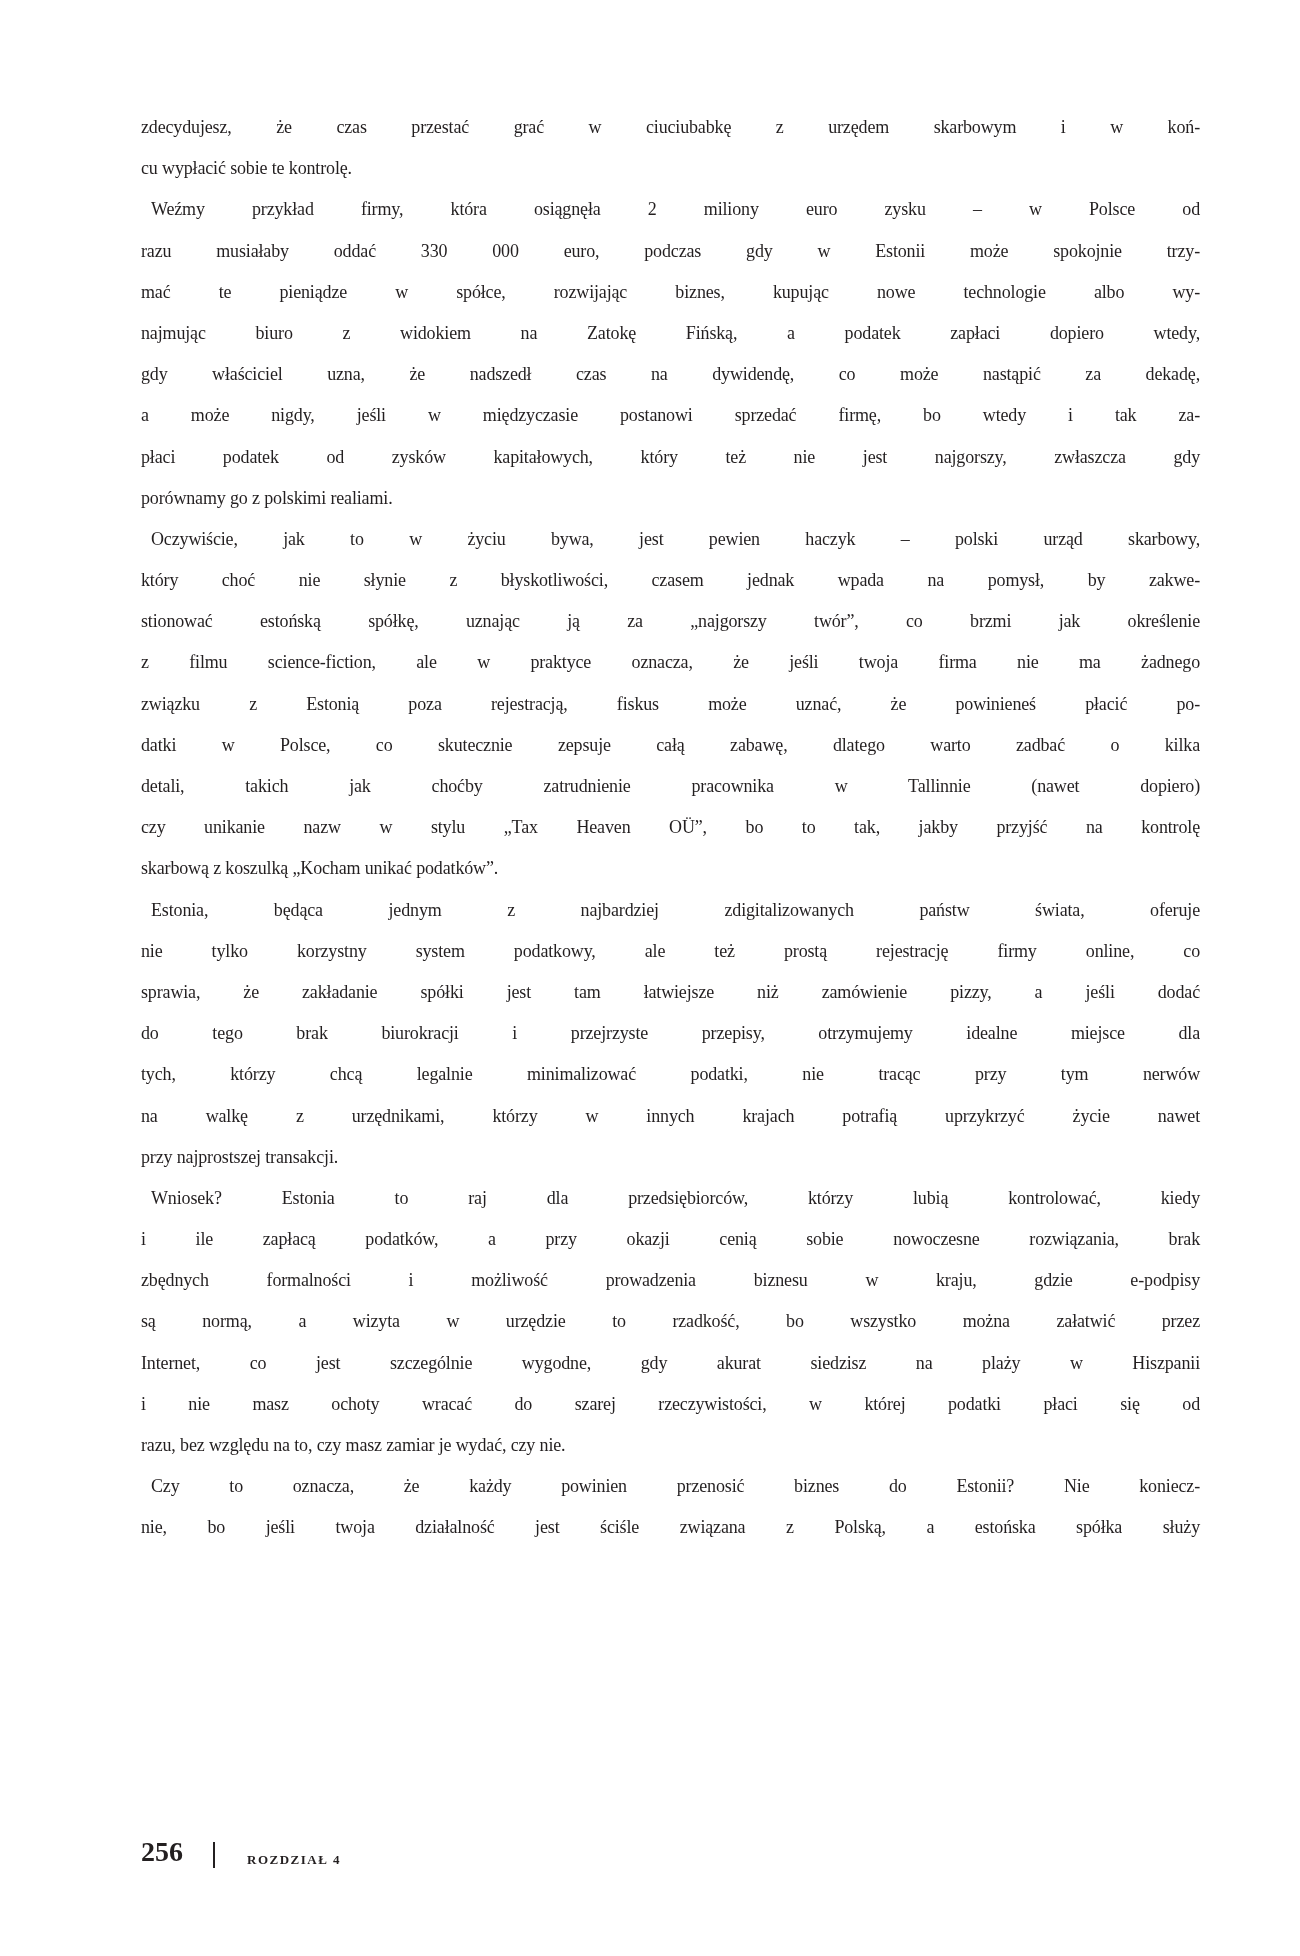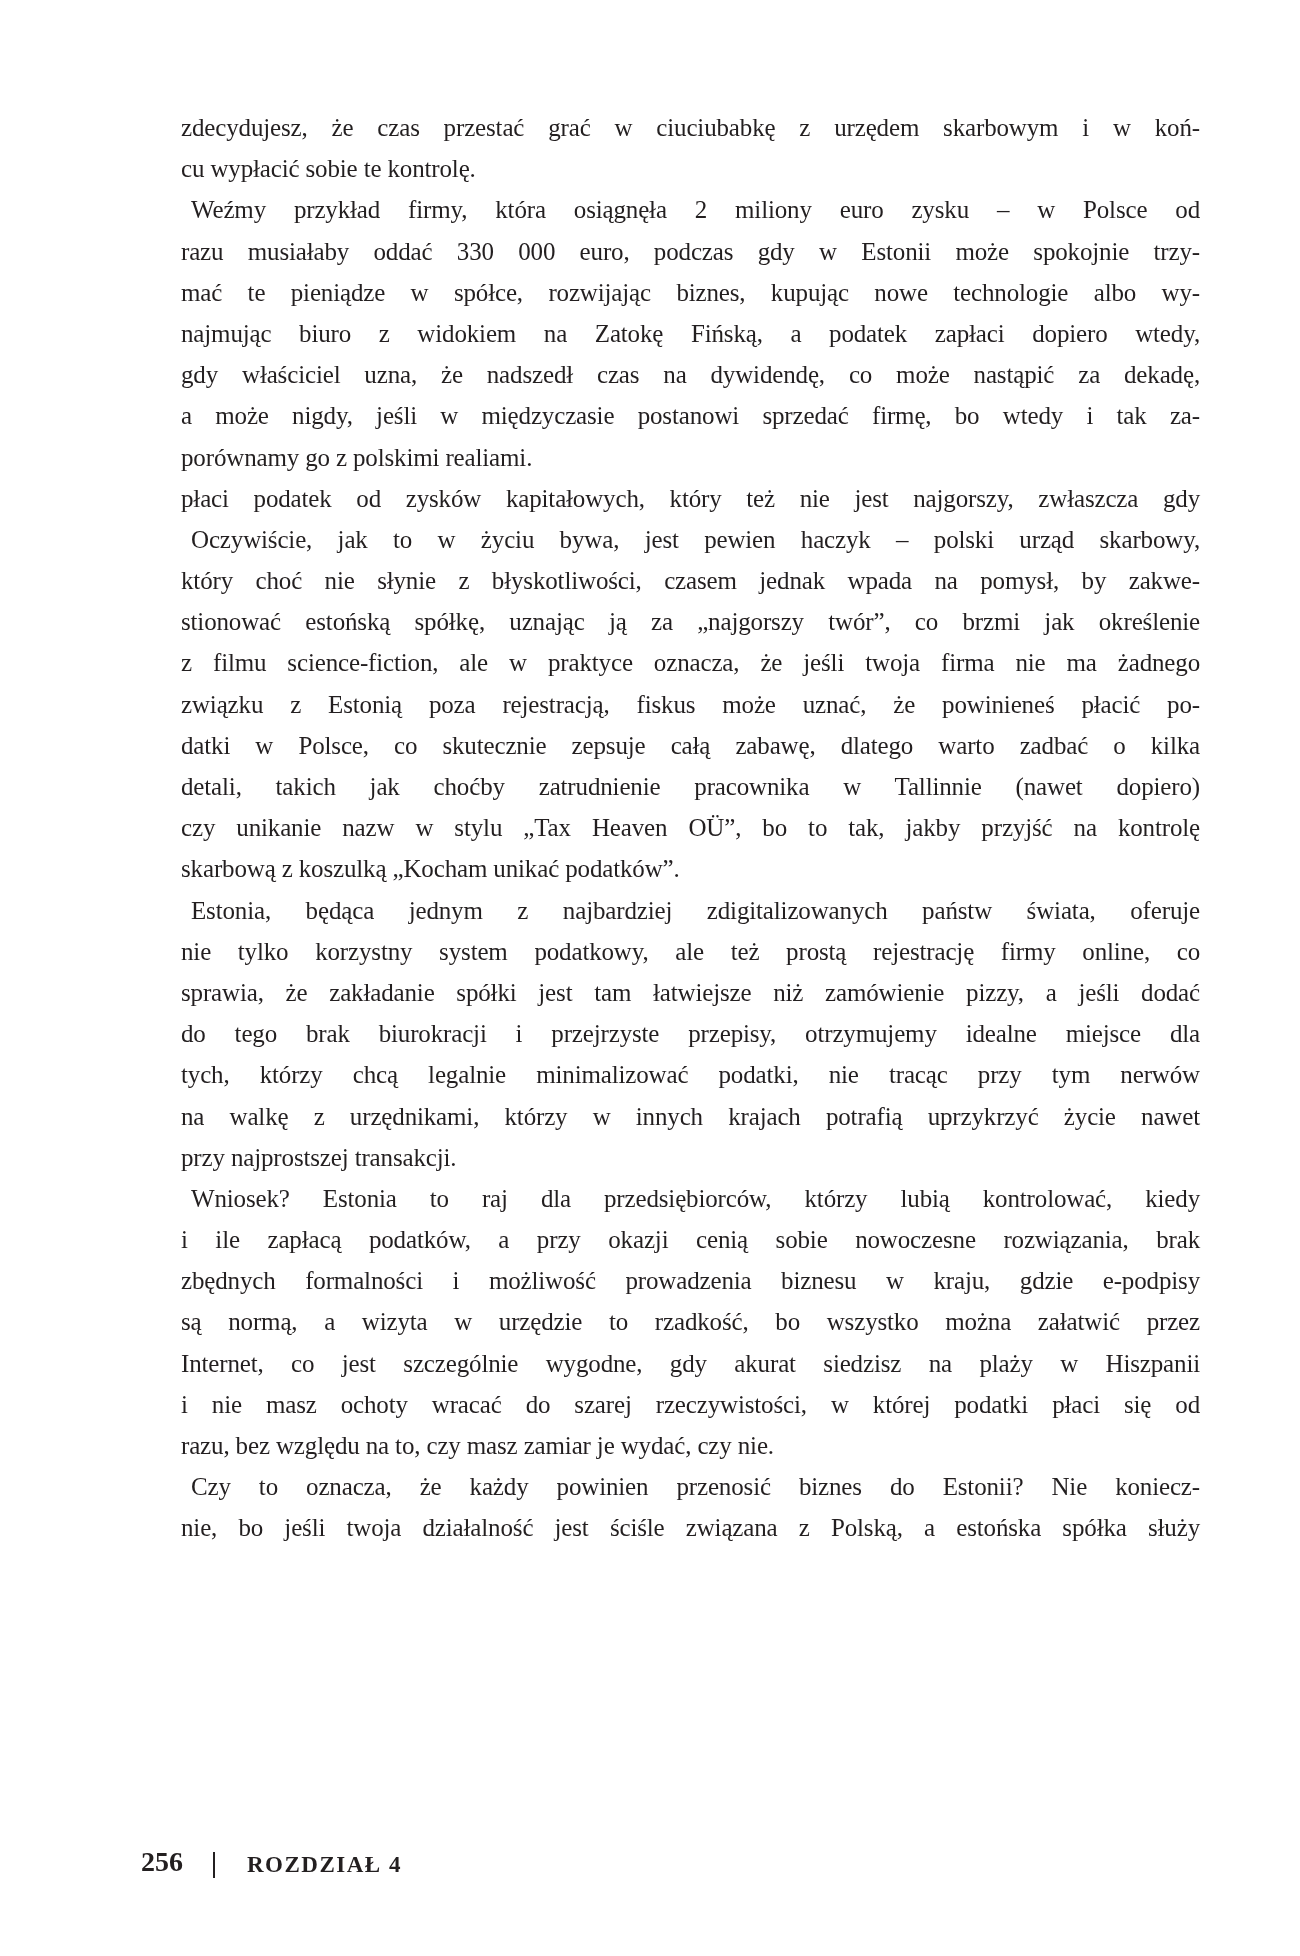--- a/index.html
+++ b/index.html
@@ -1,52 +1,51 @@
 <!DOCTYPE html>
 <html><head>
 <meta charset="utf-8">
 <style>
   html, body { margin: 0; padding: 0; background: #ffffff; }
   body { width: 1300px; height: 1956px; position: relative; overflow: hidden; }
   .page { position: absolute; left: 141px; top: 107px; width: 1059px; }
   .line {
     font-family: "Liberation Serif", "DejaVu Serif", serif;
-    font-size: 25px;
+    font-size: 18px;
     line-height: 41.2px;
     height: 41.2px;
     color: #231f20;
     white-space: nowrap;
     text-align: justify;
     text-align-last: justify;
     overflow: visible;
     letter-spacing: -0.15px;
-    margin-left: 40px;
   }
   .line.indent { padding-left: 10px; }
   .line.last { text-align-last: left; }
   .footer { position: absolute; left: 141px; top: 1808px; display: flex; align-items: flex-end;
             font-family: "Liberation Serif", "DejaVu Serif", serif; color: #231f20; }
   .page-num { font-size: 28px; font-weight: bold; }
   .sep { width: 2px; height: 26px; background: #231f20; margin-left: 30px; margin-right: 32px; }
-  .chapter { font-size: 23px; font-weight: bold; letter-spacing: 1.5px; font-variant: small-caps; margin-top: 44px; }
+  .chapter { font-size: 13px; font-weight: bold; letter-spacing: 1.5px; font-variant: small-caps; margin-top: 44px; }
 </style>
 </head>
 <body>
 
 <div class="page" id="page-body">
     <div class="line">zdecydujesz, że czas przestać grać w ciuciubabkę z urzędem skarbowym i w koń-</div>
     <div class="line last">cu wypłacić sobie te kontrolę.</div>
     <div class="line indent" style="padding-left: 10px;">Weźmy przykład firmy, która osiągnęła 2 miliony euro zysku – w Polsce od</div>
     <div class="line">razu musiałaby oddać 330 000 euro, podczas gdy w Estonii może spokojnie trzy-</div>
     <div class="line">mać te pieniądze w spółce, rozwijając biznes, kupując nowe technologie albo wy-</div>
     <div class="line">najmując biuro z widokiem na Zatokę Fińską, a podatek zapłaci dopiero wtedy,</div>
     <div class="line">gdy właściciel uzna, że nadszedł czas na dywidendę, co może nastąpić za dekadę,</div>
     <div class="line">a może nigdy, jeśli w międzyczasie postanowi sprzedać firmę, bo wtedy i tak za-</div>
+    <div class="line">płaci podatek od zysków kapitałowych, który też nie jest najgorszy, zwłaszcza gdy</div>
     <div class="line last">porównamy go z polskimi realiami.</div>
-    <div class="line">płaci podatek od zysków kapitałowych, który też nie jest najgorszy, zwłaszcza gdy</div>
     <div class="line indent" style="padding-left: 10px;">Oczywiście, jak to w życiu bywa, jest pewien haczyk – polski urząd skarbowy,</div>
     <div class="line">który choć nie słynie z błyskotliwości, czasem jednak wpada na pomysł, by zakwe-</div>
     <div class="line">stionować estońską spółkę, uznając ją za „najgorszy twór”, co brzmi jak określenie</div>
     <div class="line">z filmu science-fiction, ale w praktyce oznacza, że jeśli twoja firma nie ma żadnego</div>
     <div class="line">związku z Estonią poza rejestracją, fiskus może uznać, że powinieneś płacić po-</div>
     <div class="line">datki w Polsce, co skutecznie zepsuje całą zabawę, dlatego warto zadbać o kilka</div>
     <div class="line">detali, takich jak choćby zatrudnienie pracownika w Tallinnie (nawet dopiero)</div>
     <div class="line">czy unikanie nazw w stylu „Tax Heaven OÜ”, bo to tak, jakby przyjść na kontrolę</div>
     <div class="line last">skarbową z koszulką „Kocham unikać podatków”.</div>
     <div class="line indent" style="padding-left: 10px;">Estonia, będąca jednym z najbardziej zdigitalizowanych państw świata, oferuje</div>

